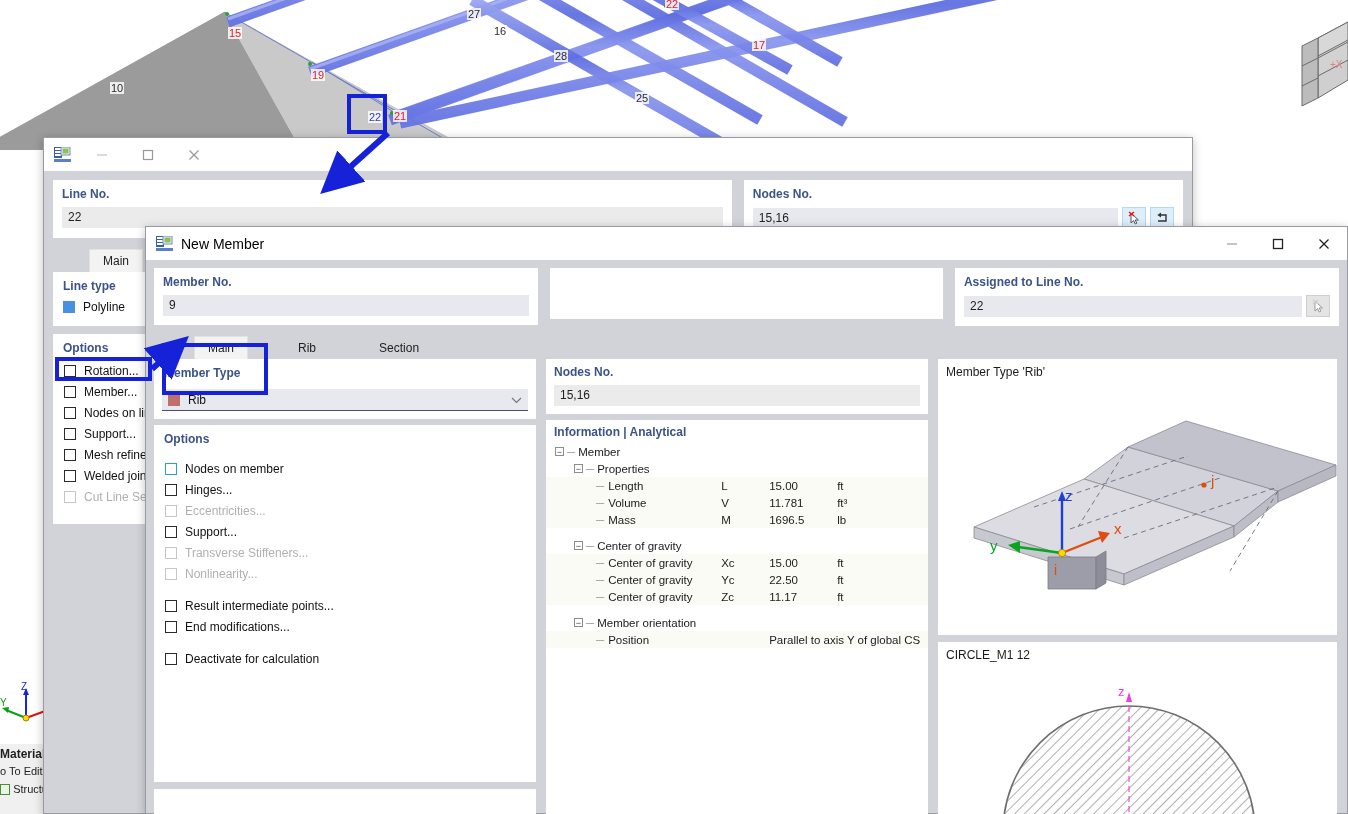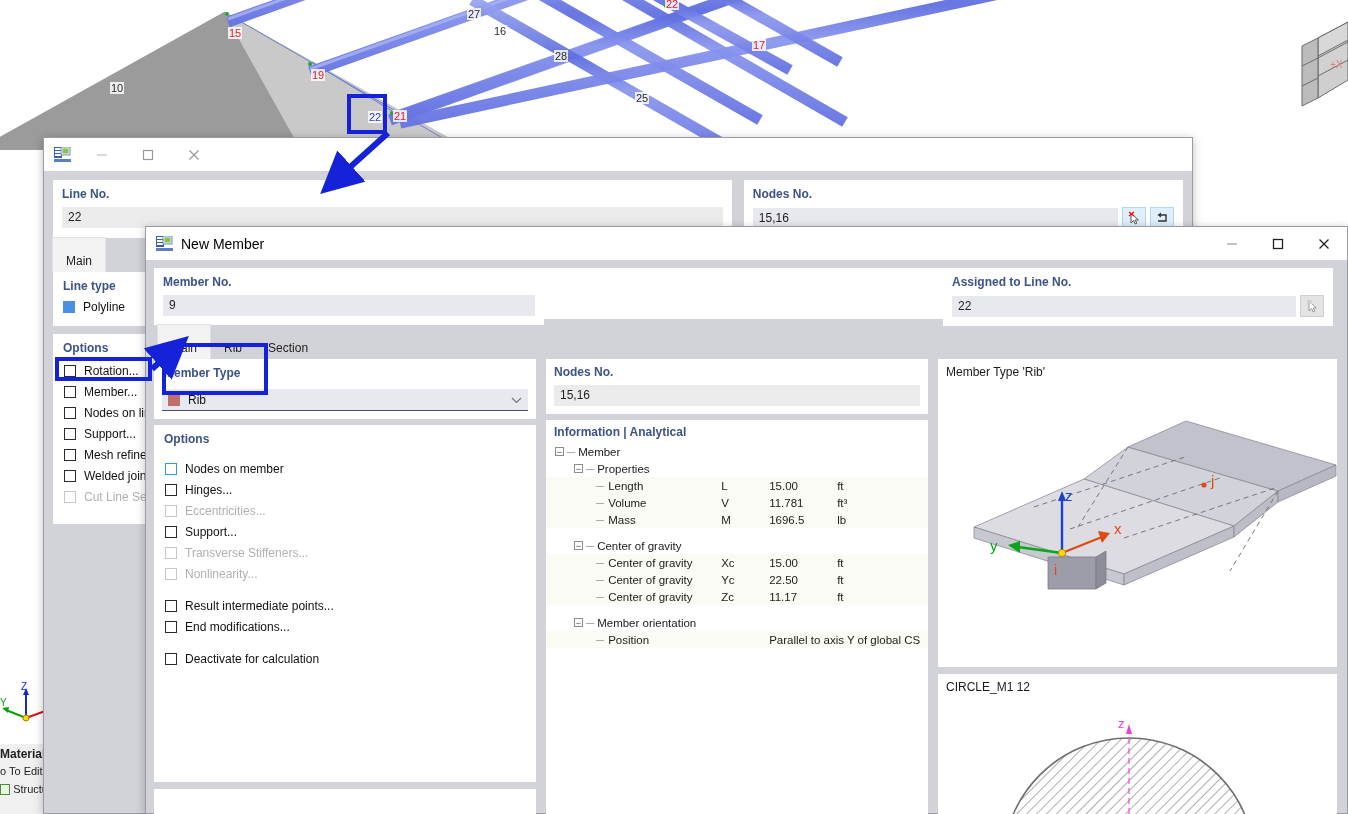--- a/index.html
+++ b/index.html
@@ -59,21 +59,21 @@
             font-size:12px; color:#222; border:0; width:100%; display:block;
             font-family:"Liberation Sans", sans-serif; }
   .finput.plain { background:#ebebeb; }
   .frow { display:flex; align-items:flex-end; gap:4px; }
   .ficonbtn { width:24px; height:22px; background:#dfeefb; border:1px solid #b6d7ef;
               display:flex; align-items:center; justify-content:center; flex:0 0 auto; }
   .ficonbtn.flat { background:#e4e4e4; border:1px solid #cfcfcf; }
 
   
   .tabstrip { display:flex; align-items:flex-end; height:24px; padding-left:8px; }
-  .tab { padding:16px 13px 4px 13px; font-size:12px; color:#222; background:transparent; }
+  .tab { padding:4px 13px 4px 13px; font-size:12px; color:#222; background:transparent;margin-left:37px; }
   .tab.active { background:#f3f3f3; border-top:1px solid #e2e2e2;
                 border-left:1px solid #e2e2e2; border-right:1px solid #e2e2e2; }
 
   
   .panel { background:#ffffff; }
   .panel-head { color:#3b5387; font-weight:bold; font-size:12px; padding:7px 10px 5px 10px; }
 
   
   .cbrow { display:flex; align-items:center; gap:8px; height:21px; padding-left:11px; font-size:12px; }
   .cbx { width:12px; height:12px; border:1.6px solid #2b2b2b; background:#fff; flex:0 0 auto; }
@@ -384,21 +384,21 @@
       </span>
       <span class="wbtn">
         <svg width="12" height="12" viewBox="0 0 12 12">
             <line x1="1.5" y1="1.5" x2="10.5" y2="10.5" stroke="#222" stroke-width="1.3"></line>
             <line x1="10.5" y1="1.5" x2="1.5" y2="10.5" stroke="#222" stroke-width="1.3"></line>
           </svg>
       </span>
     </span>
   </div>
 
-  <div style="display:flex; padding:8px 8px 0 8px; align-items:flex-start;">
+  <div style="display:flex; gap:12px; padding:8px 8px 0 8px; align-items:flex-start;">
     <div class="fieldcard" style="width:390px;">
       <div class="flabel">Member No.</div>
       <div class="finput">9</div>
     </div>
     <div class="fieldcard" style="width:399px; height:51px;"></div>
     <div class="fieldcard" style="width:390px;">
       <div class="flabel">Assigned to Line No.</div>
       <div class="frow">
         <span class="finput">22</span>
         <span class="ficonbtn flat">
@@ -574,21 +574,21 @@
               <span class="tdash" style="padding-right:4px;">─</span>
             <span class="tname" style="width:113px;">Position</span>
             <span class="tsym"></span>
             <span>Parallel to axis Y of global CS</span>
           </div>
         </div>
       </div>
     </div>
 
     <div style="width:399px;">
-      <div class="preview" style="height:308px; position:relative;">
+      <div class="preview" style="height:276px; position:relative;">
         <div class="preview-cap">Member Type 'Rib'</div>
         <svg width="399" height="246" viewBox="0 0 399 246" style="display:block;">
 
           <polygon points="146,100 190,68 340,112 296,147" fill="#d2d2da" stroke="#8c8c96" stroke-width="0.8"></polygon>
           <polygon points="190,68 248,42 398,86 340,112" fill="#c2c2cc" stroke="#8c8c96" stroke-width="0.8"></polygon>
           <polygon points="36,148 146,100 296,147 186,195" fill="#dcdce2" stroke="#8c8c96" stroke-width="0.8"></polygon>
 
           <polygon points="36,148 186,195 186,206 36,159" fill="#c8c8d0" stroke="#8c8c96" stroke-width="0.8"></polygon>
           <polygon points="186,195 296,147 296,158 186,206" fill="#bfbfc9" stroke="#8c8c96" stroke-width="0.8"></polygon>
           <polygon points="296,147 340,112 340,123 296,158" fill="#bdbdc7" stroke="#8c8c96" stroke-width="0.8"></polygon>

